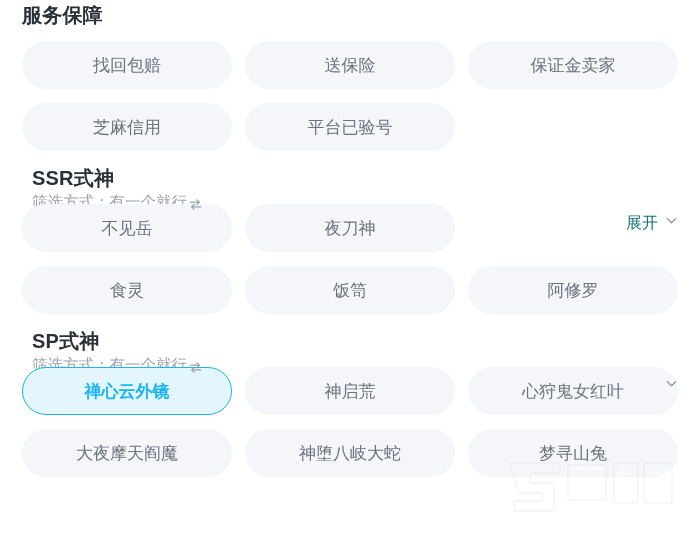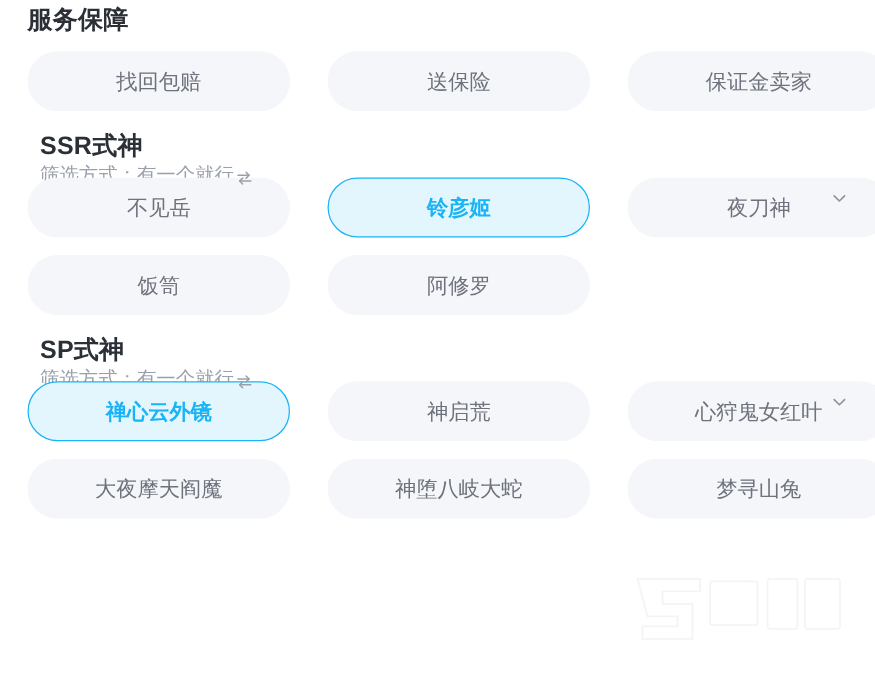--- a/index.html
+++ b/index.html
@@ -72,21 +72,21 @@
     height: 13px;
     margin-left: 7px;
     position: relative;
     top: 1px;
   }
   .chev svg { display: block; }
 
   
   .tag-row {
     display: flex;
-    gap: 30px;
+    gap: 13px;
     margin-bottom: 14px;
   }
   .tag {
     flex: 0 0 210px;
     width: 210px;
     height: 48px;
     border-radius: 24px;
     background: #f4f6f9;
     color: #6d727c;
     font-size: 17px;
@@ -126,20 +126,24 @@
 <div class="page">
 
   <div class="section-head plain">
     <span class="section-title">服务保障</span>
   </div>
   <div class="rows">
     <div class="tag-row">
       <div class="tag">找回包赔</div>
       <div class="tag">送保险</div>
       <div class="tag">保证金卖家</div>
+    </div>
+    <div class="tag-row">
+      <div class="tag">芝麻信用</div>
+      <div class="tag">平台已验号</div>
     </div>
   </div>
 
   <div class="section-head sec-gap-top">
     <span class="section-title">SSR式神</span>
     <span class="filter-mode">
       <span>筛选方式：有一个就行</span>
       <span class="swap-icon">
         <svg viewBox="0 0 16 16" width="15" height="15" fill="none" stroke="#9aa0ab" stroke-width="1.3" stroke-linecap="round" stroke-linejoin="round">
           <path d="M2.5 5.5 H12"></path>
@@ -154,24 +158,24 @@
       <span class="chev">
         <svg viewBox="0 0 14 14" width="13" height="13" fill="none" stroke="#8d939e" stroke-width="1.4" stroke-linecap="round" stroke-linejoin="round">
           <path d="M2.5 5 L7 9.5 L11.5 5"></path>
         </svg>
       </span>
     </span>
   </div>
   <div class="rows">
     <div class="tag-row">
       <div class="tag">不见岳</div>
-      <div class="tag selected">铃彦姬</div>
       <div class="tag">夜刀神</div>
     </div>
     <div class="tag-row">
+      <div class="tag">食灵</div>
       <div class="tag">饭笥</div>
       <div class="tag">阿修罗</div>
     </div>
   </div>
 
   <div class="section-head sec-gap-top">
     <span class="section-title">SP式神</span>
     <span class="filter-mode">
       <span>筛选方式：有一个就行</span>
       <span class="swap-icon">

